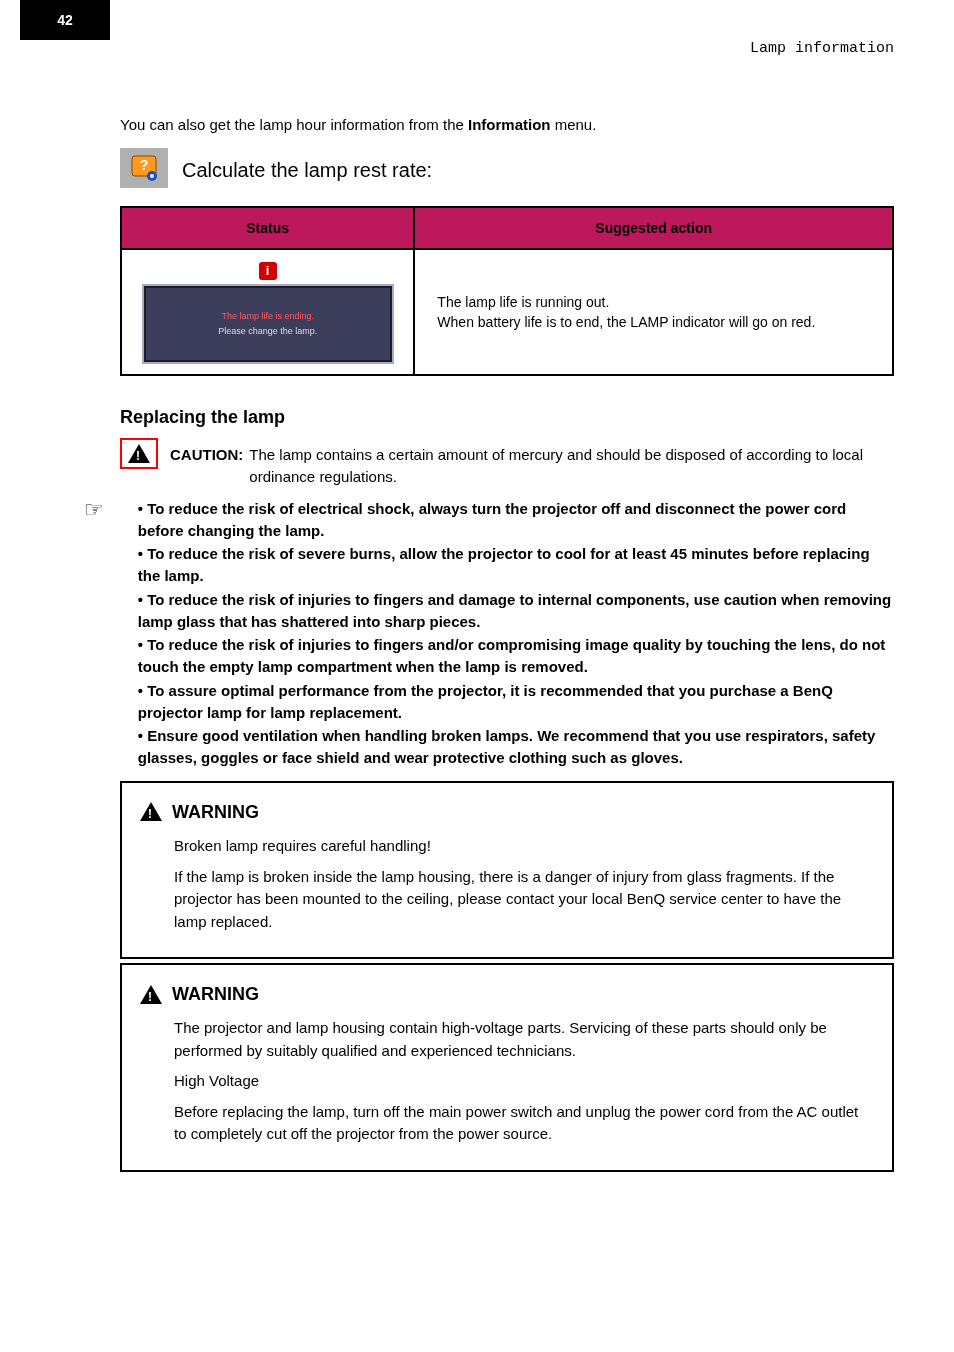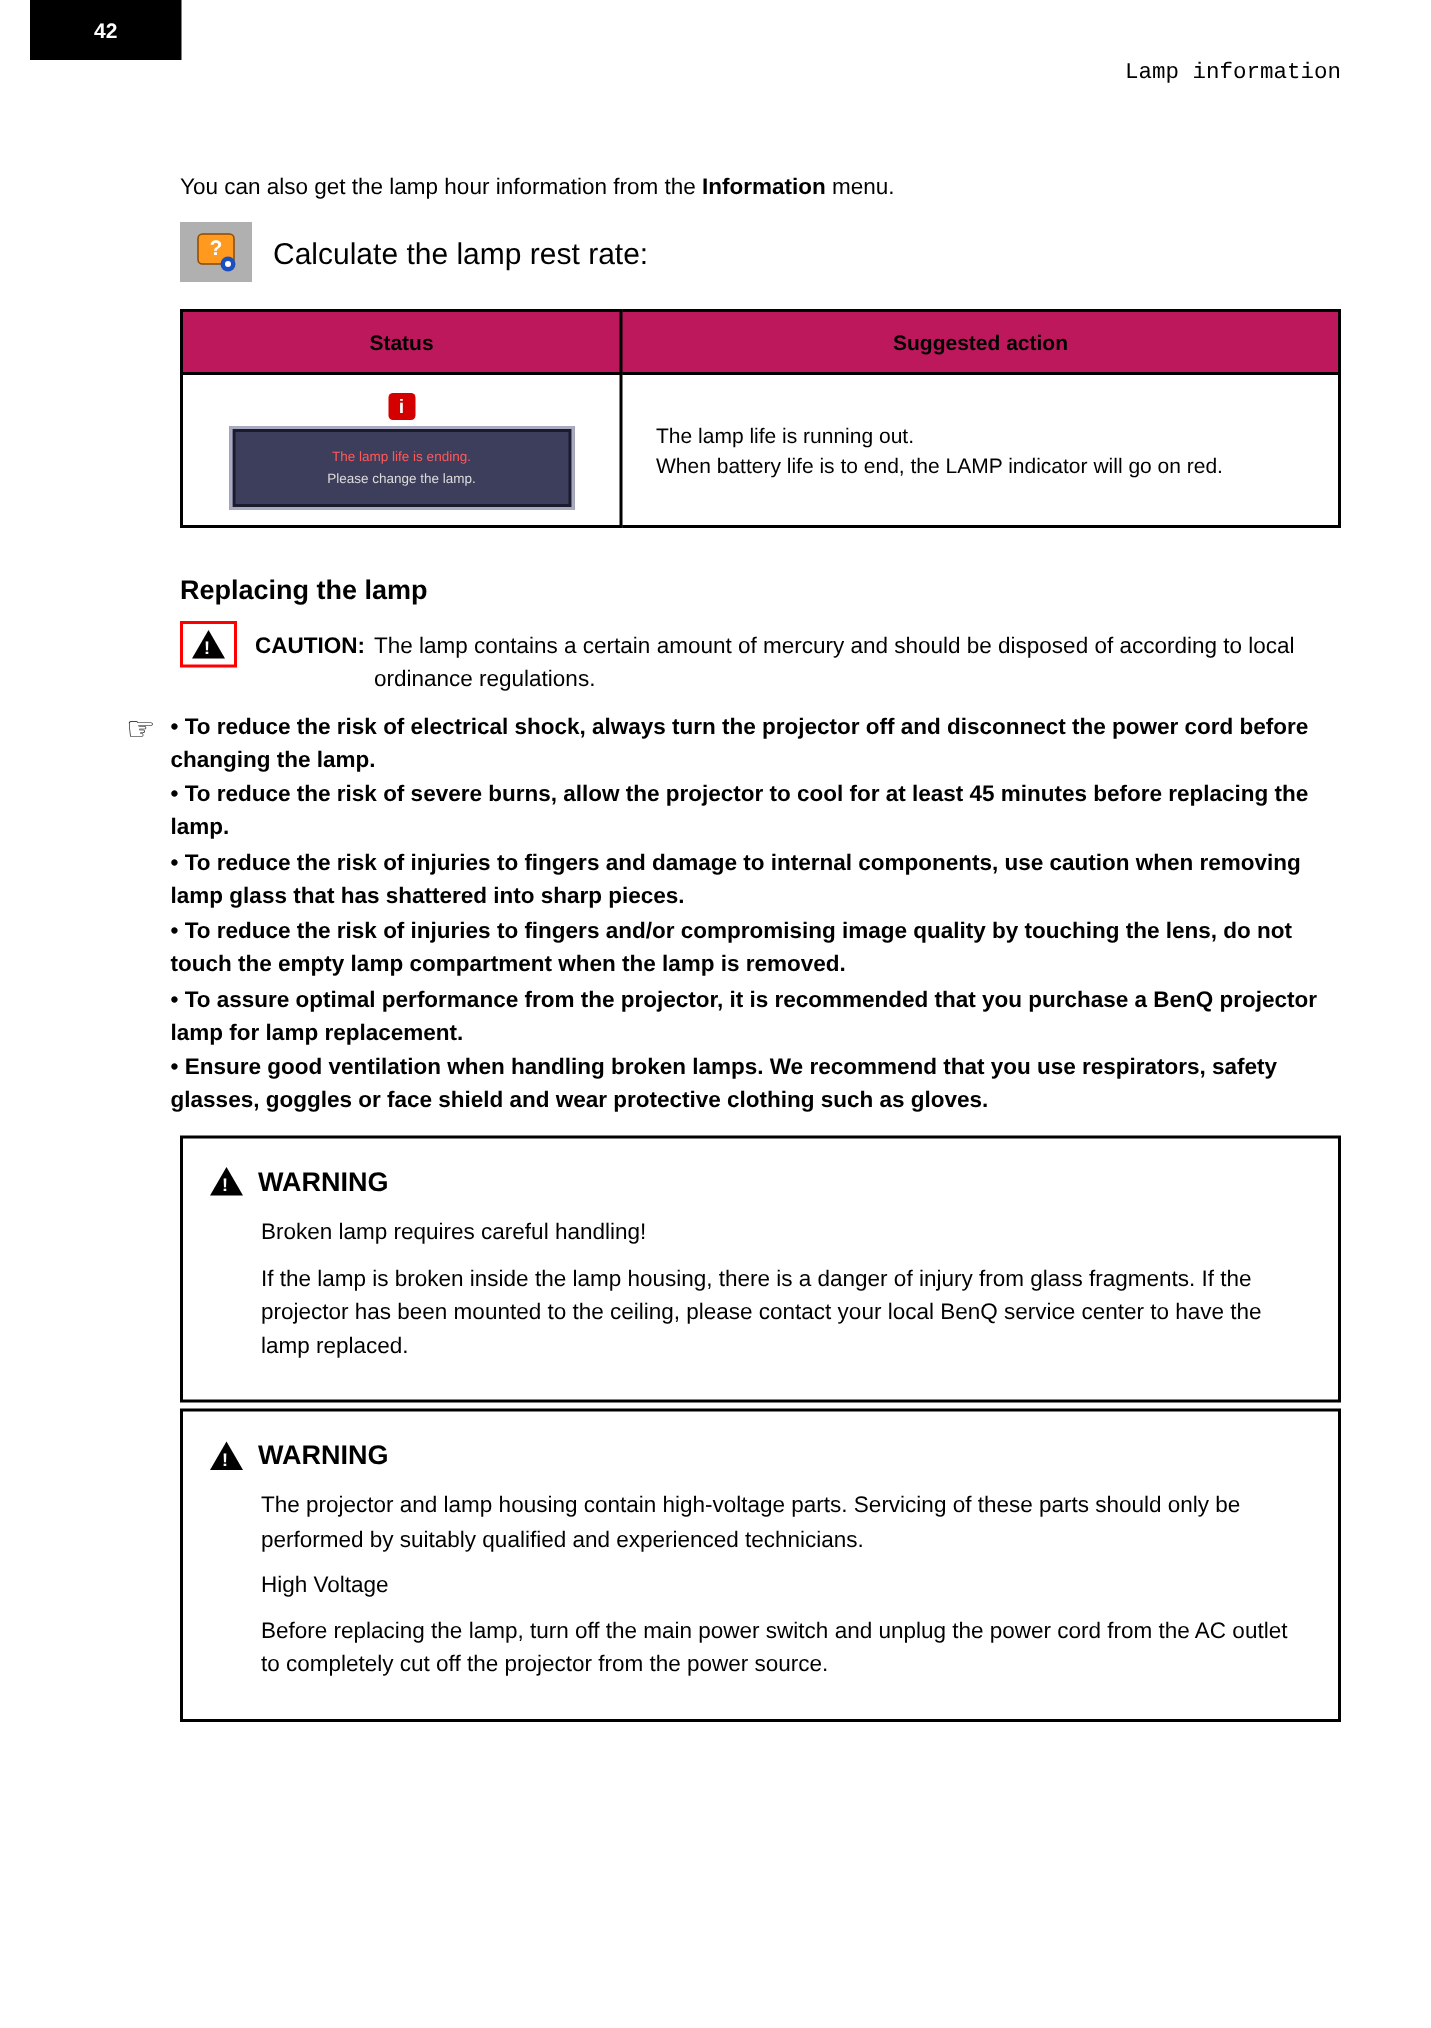--- a/index.html
+++ b/index.html
@@ -11,21 +11,21 @@
       color: #000;
       font-size: 13px;
       line-height: 1.45;
     }
     .page {
       padding: 0 60px 60px 60px;
     }
     .page-number-box {
       background: #000;
       color: #fff;
-      width: 101px;
+      width: 90px;
       height: 40px;
       display: flex;
       align-items: center;
       justify-content: center;
       font-size: 14px;
       font-weight: bold;
       margin-left: -40px;
       margin-bottom: 30px;
     }
     .header-title {
@@ -88,22 +88,22 @@
       width: 18px; height: 18px;
       border-radius: 3px;
       background: #d40000;
       color: #fff;
       align-items: center; justify-content: center;
       font-weight: bold;
       font-size: 13px;
       margin-bottom: 4px;
     }
     .osd-bar {
-      width: 230px;
-      padding: 12px 8px;
+      width: 252px;
+      padding: 24px 8px;
       background: #3d3d5c;
       border: 2px solid #a9a9c0;
       box-shadow: inset 0 0 0 2px #1b1b2e;
     }
     .osd-bar .l1 {
       color: #ff5a5a;
       font-size: 9px;
       margin-bottom: 2px;
     }
     .osd-bar .l2 {
@@ -160,20 +160,21 @@
       margin-right: 10px;
       flex-shrink: 0;
       line-height: 1.1;
     }
     .bullet-body { font-size: 14px; }
     .bullet-body .bold {
       font-weight: bold;
       font-size: 15px;
       display: block;
       margin-bottom: 2px;
+      margin-left: 24px;
     }
 
     .warning-box {
       border: 2px solid #000;
       padding: 16px 18px;
       margin-top: 8px;
     }
     .warning-box + .warning-box { margin-top: 4px; }
     .warning-head {
       display: flex;

